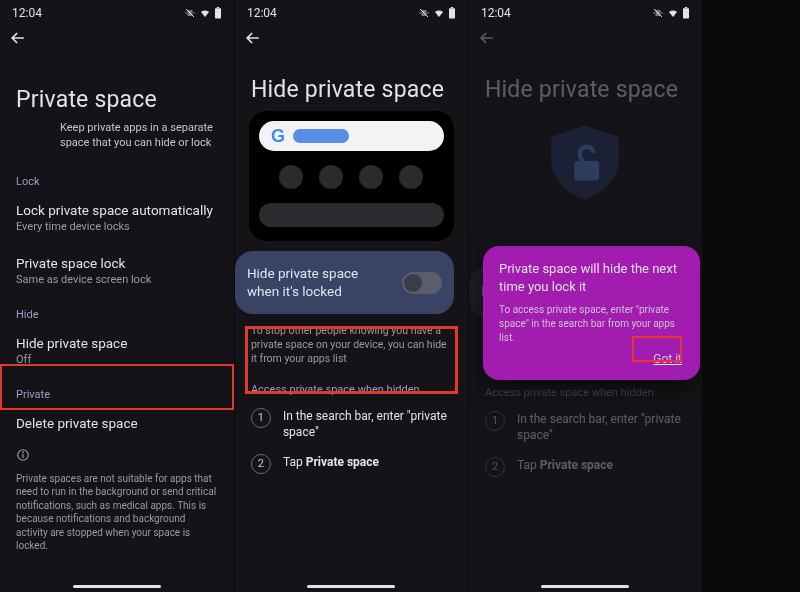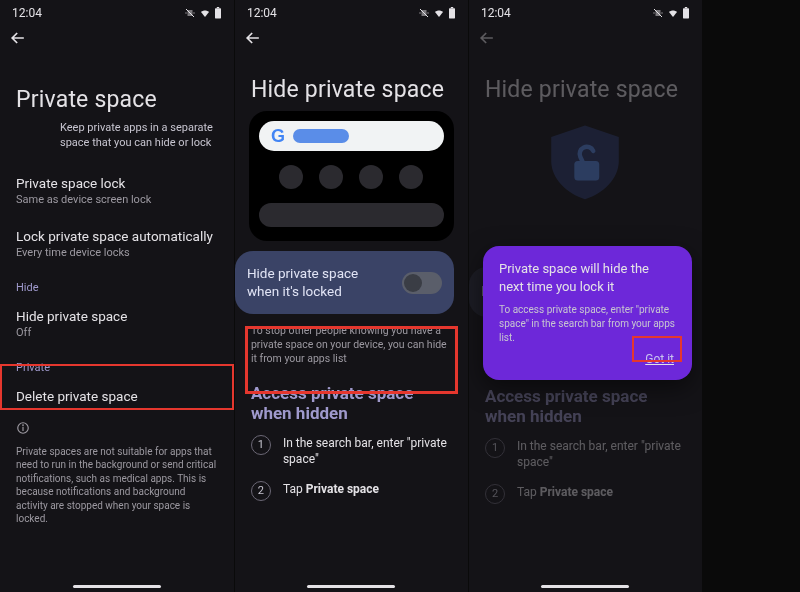--- a/index.html
+++ b/index.html
@@ -28,28 +28,28 @@
     .gbar-pill { width:56px; height:14px; background:#5a8de8; border-radius:7px; }
     .dots { display:flex; gap:16px; justify-content:center; margin-top:14px; }
     .dot { width:24px; height:24px; border-radius:50%; background:#2b2a2f; }
     .slab { height:24px; background:#2b2a2f; border-radius:12px; margin-top:14px; }
     .toggle-card { margin: 10px 14px 0 0; background:#3a4366; border-radius:18px; padding:14px 12px; display:flex; align-items:center; justify-content:space-between; gap:10px; }
     .toggle-text { font-size:13.5px; color:#e1e4f5; line-height:1.3; max-width: 170px; }
     .switch { width:40px; height:22px; border-radius:11px; background:#5a5e6a; position:relative; flex:0 0 40px; }
     .switch .knob { position:absolute; width:18px; height:18px; background:#3a3d45; border-radius:50%; top:2px; left:2px; }
     .hl2 { position:absolute; left:10px; right:10px; top:326px; height:68px; pointer-events:none; border-width:3px; }
     .caption { font-size:10.5px; color:#9c99a1; padding: 10px 16px 0 16px; line-height:1.35; }
-    .step-label { font-size:17px; color:#9f99cc; padding: 16px 16px 8px 16px; font-weight: bold; }
+    .step-label { font-size:11px; color:#9f99cc; padding: 16px 16px 8px 16px; }
     .step-row { display:flex; gap:12px; padding: 4px 16px 10px 16px; align-items:flex-start; }
     .step-num { width:20px; height:20px; border:1px solid #6b6775; border-radius:50%; display:flex; align-items:center; justify-content:center; font-size:11px; color:#c7c5d0; flex:0 0 20px; }
     .step-text { font-size:12px; color:#e4e2e6; line-height:1.35; }
     .gesture-bar { position:absolute; bottom:4px; left:50%; transform:translateX(-50%); width:88px; height:3px; background:#e4e2e6; border-radius:2px; }
     
     .dimmed { opacity: 0.35; }
-    .dialog { position:absolute; left:14px; right:10px; top:246px; background:#6d28d9; border-radius:16px; padding:14px 16px 10px 16px; box-shadow:0 8px 24px rgba(0,0,0,0.5); }
+    .dialog { position:absolute; left:14px; right:2px; top:246px; background:#a21caf; border-radius:16px; padding:14px 16px 10px 16px; box-shadow:0 8px 24px rgba(0,0,0,0.5); }
     .dialog-title { font-size:13px; color:#e4e2e6; line-height:1.35; margin-bottom:8px; }
     .dialog-body { font-size:10px; color:#c7c5d0; line-height:1.38; margin-bottom:4px; }
     .dialog-actions { display:flex; justify-content:flex-end;text-decoration:underline; }
     .gotit { color:#c9c3f0; font-size:12px; padding:4px 2px; }
     .hl3 { position:absolute; right:20px; top:336px; width:50px; height:26px; pointer-events:none; }
     .shield-illus { display:flex; justify-content:center; padding-top:10px; }
     .toggle-card.dim { background:#2b2f3d; }
     .switch.off .knob { left:2px; }
     .G-letterG { font-weight:600; font-family: 'Product Sans', Arial, sans-serif; font-size:18px; }
     .G-letterG .b { color:#4285f4; }
@@ -77,27 +77,28 @@
       </span>
     </div>
     <div class="back">
       <svg width="20" height="20" viewBox="0 0 24 24" fill="none" stroke="#e4e2e6" stroke-width="2">
           <path d="M19 12H5M11 6l-6 6 6 6"></path>
         </svg>
     </div>
     <div class="title">Private space</div>
     <div class="subtitle">Keep private apps in a separate space that you can hide or lock</div>
 
+    <div class="section-label">Lock</div>
+    <div class="row">
+      <div class="row-title">Lock private space automatically</div>
+      <div class="row-sub">Every time device locks</div>
+    </div>
     <div class="row">
       <div class="row-title">Private space lock</div>
       <div class="row-sub">Same as device screen lock</div>
-    </div>
-    <div class="row">
-      <div class="row-title">Lock private space automatically</div>
-      <div class="row-sub">Every time device locks</div>
     </div>
 
     <div class="section-label">Hide</div>
     <div class="row">
       <div class="row-title">Hide private space</div>
       <div class="row-sub">Off</div>
     </div>
 
     <div class="section-label">Private</div>
     <div class="row">

